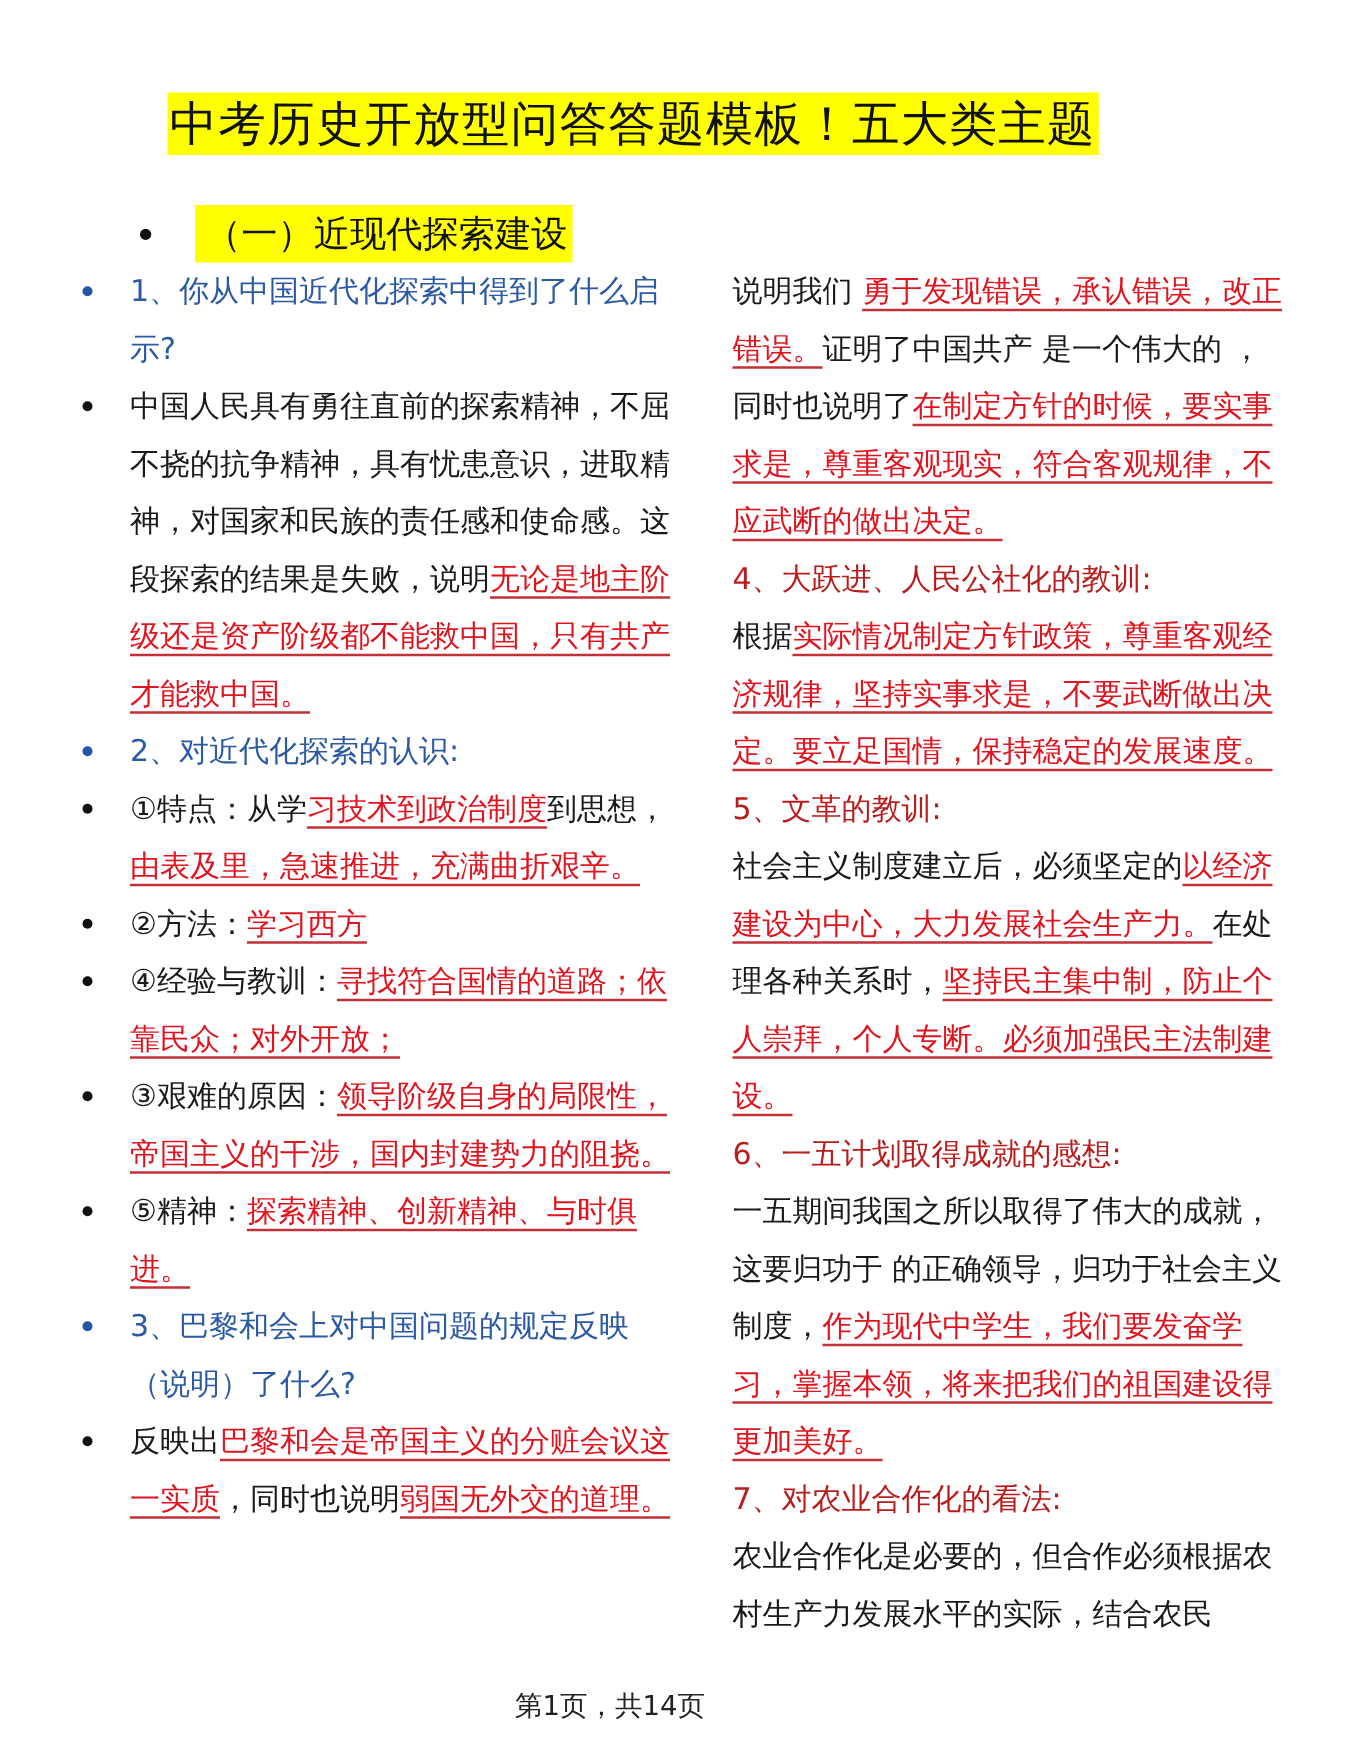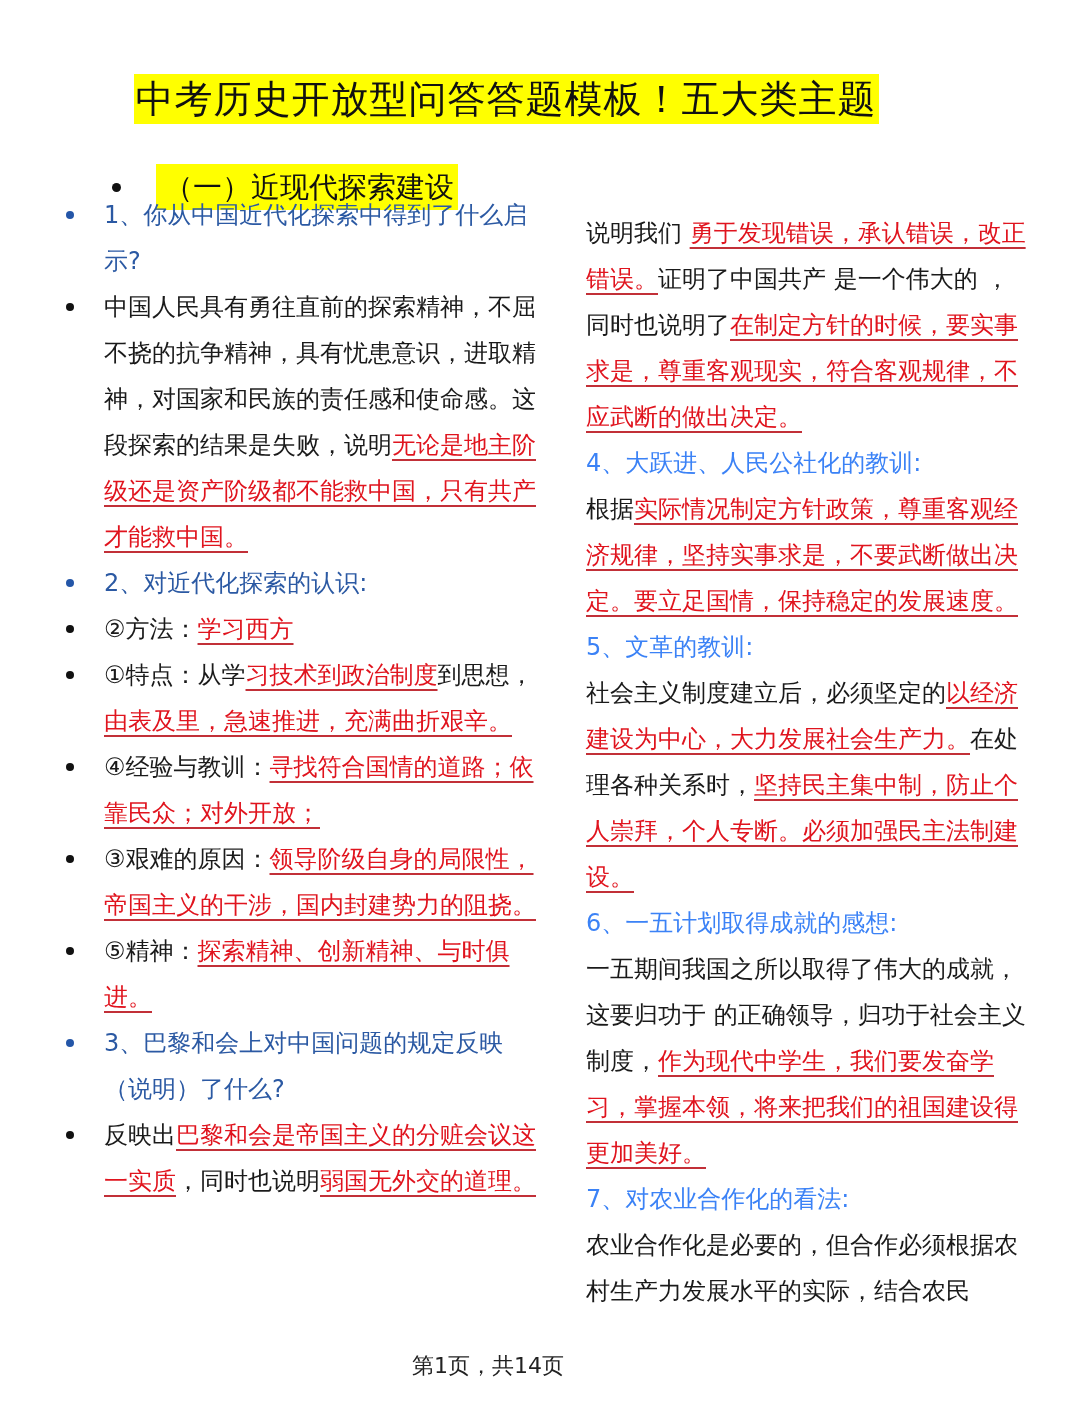--- a/index.html
+++ b/index.html
@@ -13,53 +13,53 @@
     font-size: 38px; line-height: 50px; padding: 0 2px; letter-spacing: 1px;
   }
 
   .section-head { position: absolute; top: 160px; left: 112px; height: 50px; display: flex; align-items: flex-end; }
   .section-head .dot { position: absolute; left: 0; top: 23px; width: 9px; height: 9px; border-radius: 50%; background: #111; }
   .section-head .label {
     margin-left: 44px; background: #ffff00; font-size: 29px; line-height: 46px; padding: 0 4px 0 8px; color: #111;
   }
 
   .col { position: absolute; font-size: 24px; line-height: 46px; }
-  .col-left { left: 62px; top: 192px; width: 480px; }
+  .col-left { left: 62px; top: 210px; width: 480px; }
   .col-right { left: 586px; top: 210px; width: 440px; }
 
   .item { position: relative; padding-left: 42px; }
   .item .bullet { position: absolute; left: 4px; top: 19px; width: 8px; height: 8px; border-radius: 50%; background: #111; }
   .item.q .bullet { background: #2456a8; }
   .q-text { color: #2b59a3; }
   .plain { color: #1a1a1a; }
   .red { color: #e0141e; text-decoration: underline; text-decoration-color: #c23038; text-underline-offset: 6px; text-decoration-thickness: 1.5px; }
 
-  .r-head { color: #3b82f6; }
+  .r-head { color: #b91c1c; }
   .r-para { color: #1a1a1a; }
 
   .footer { position: absolute; top: 1346px; left: 0; width: 976px; text-align: center; font-size: 22px; line-height: 40px; color: #222; }
 </style>
 </head>
 <body>
 
 <div class="title-wrap">
   <span class="title">中考历史开放型问答答题模板！五大类主题</span>
 </div>
 
 <div class="section-head">
   <span class="dot"></span>
   <span class="label">（一）近现代探索建设</span>
 </div>
 
 <div class="col col-left" id="left-col">
     <div class="item q"><span class="bullet"></span><span class="q-text">1、你从中国近代化探索中得到了什么启示?</span></div>
     <div class="item a"><span class="bullet"></span><span class="plain">中国人民具有勇往直前的探索精神，不屈不挠的抗争精神，具有忧患意识，进取精神，对国家和民族的责任感和使命感。这段探索的结果是失败，说明</span><span class="red">无论是地主阶级还是资产阶级都不能救中国，只有共产  才能救中国。</span></div>
     <div class="item q"><span class="bullet"></span><span class="q-text">2、对近代化探索的认识:</span></div>
+    <div class="item a"><span class="bullet"></span><span class="plain">①特点：从学</span><span class="red">习技术到政治制度</span><span class="plain">到思想，</span><span class="red">由表及里，急速推进，充满曲折艰辛。</span></div>
     <div class="item a"><span class="bullet"></span><span class="plain">②方法：</span><span class="red">学习西方</span></div>
-    <div class="item a"><span class="bullet"></span><span class="plain">①特点：从学</span><span class="red">习技术到政治制度</span><span class="plain">到思想，</span><span class="red">由表及里，急速推进，充满曲折艰辛。</span></div>
     <div class="item a"><span class="bullet"></span><span class="plain">④经验与教训：</span><span class="red">寻找符合国情的道路；依靠民众；对外开放；</span></div>
     <div class="item a"><span class="bullet"></span><span class="plain">③艰难的原因：</span><span class="red">领导阶级自身的局限性，帝国主义的干涉，国内封建势力的阻挠。</span></div>
     <div class="item a"><span class="bullet"></span><span class="plain">⑤精神：</span><span class="red">探索精神、创新精神、与时俱进。</span></div>
     <div class="item q"><span class="bullet"></span><span class="q-text">3、巴黎和会上对中国问题的规定反映（说明）了什么?</span></div>
     <div class="item a"><span class="bullet"></span><span class="plain">反映出</span><span class="red">巴黎和会是帝国主义的分赃会议这一实质</span><span class="plain">，同时也说明</span><span class="red">弱国无外交的道理。</span></div>
   </div>
 <div class="col col-right" id="right-col">
     <div class="r-para"><span class="plain">说明我们 </span><span class="red">勇于发现错误，承认错误，改正错误。</span><span class="plain">证明了中国共产  是一个伟大的  ，同时也说明了</span><span class="red">在制定方针的时候，要实事求是，尊重客观现实，符合客观规律，不应武断的做出决定。</span></div>
     <div class="r-head">4、大跃进、人民公社化的教训:</div>
     <div class="r-para"><span class="plain">根据</span><span class="red">实际情况制定方针政策，尊重客观经济规律，坚持实事求是，不要武断做出决定。要立足国情，保持稳定的发展速度。</span></div>

